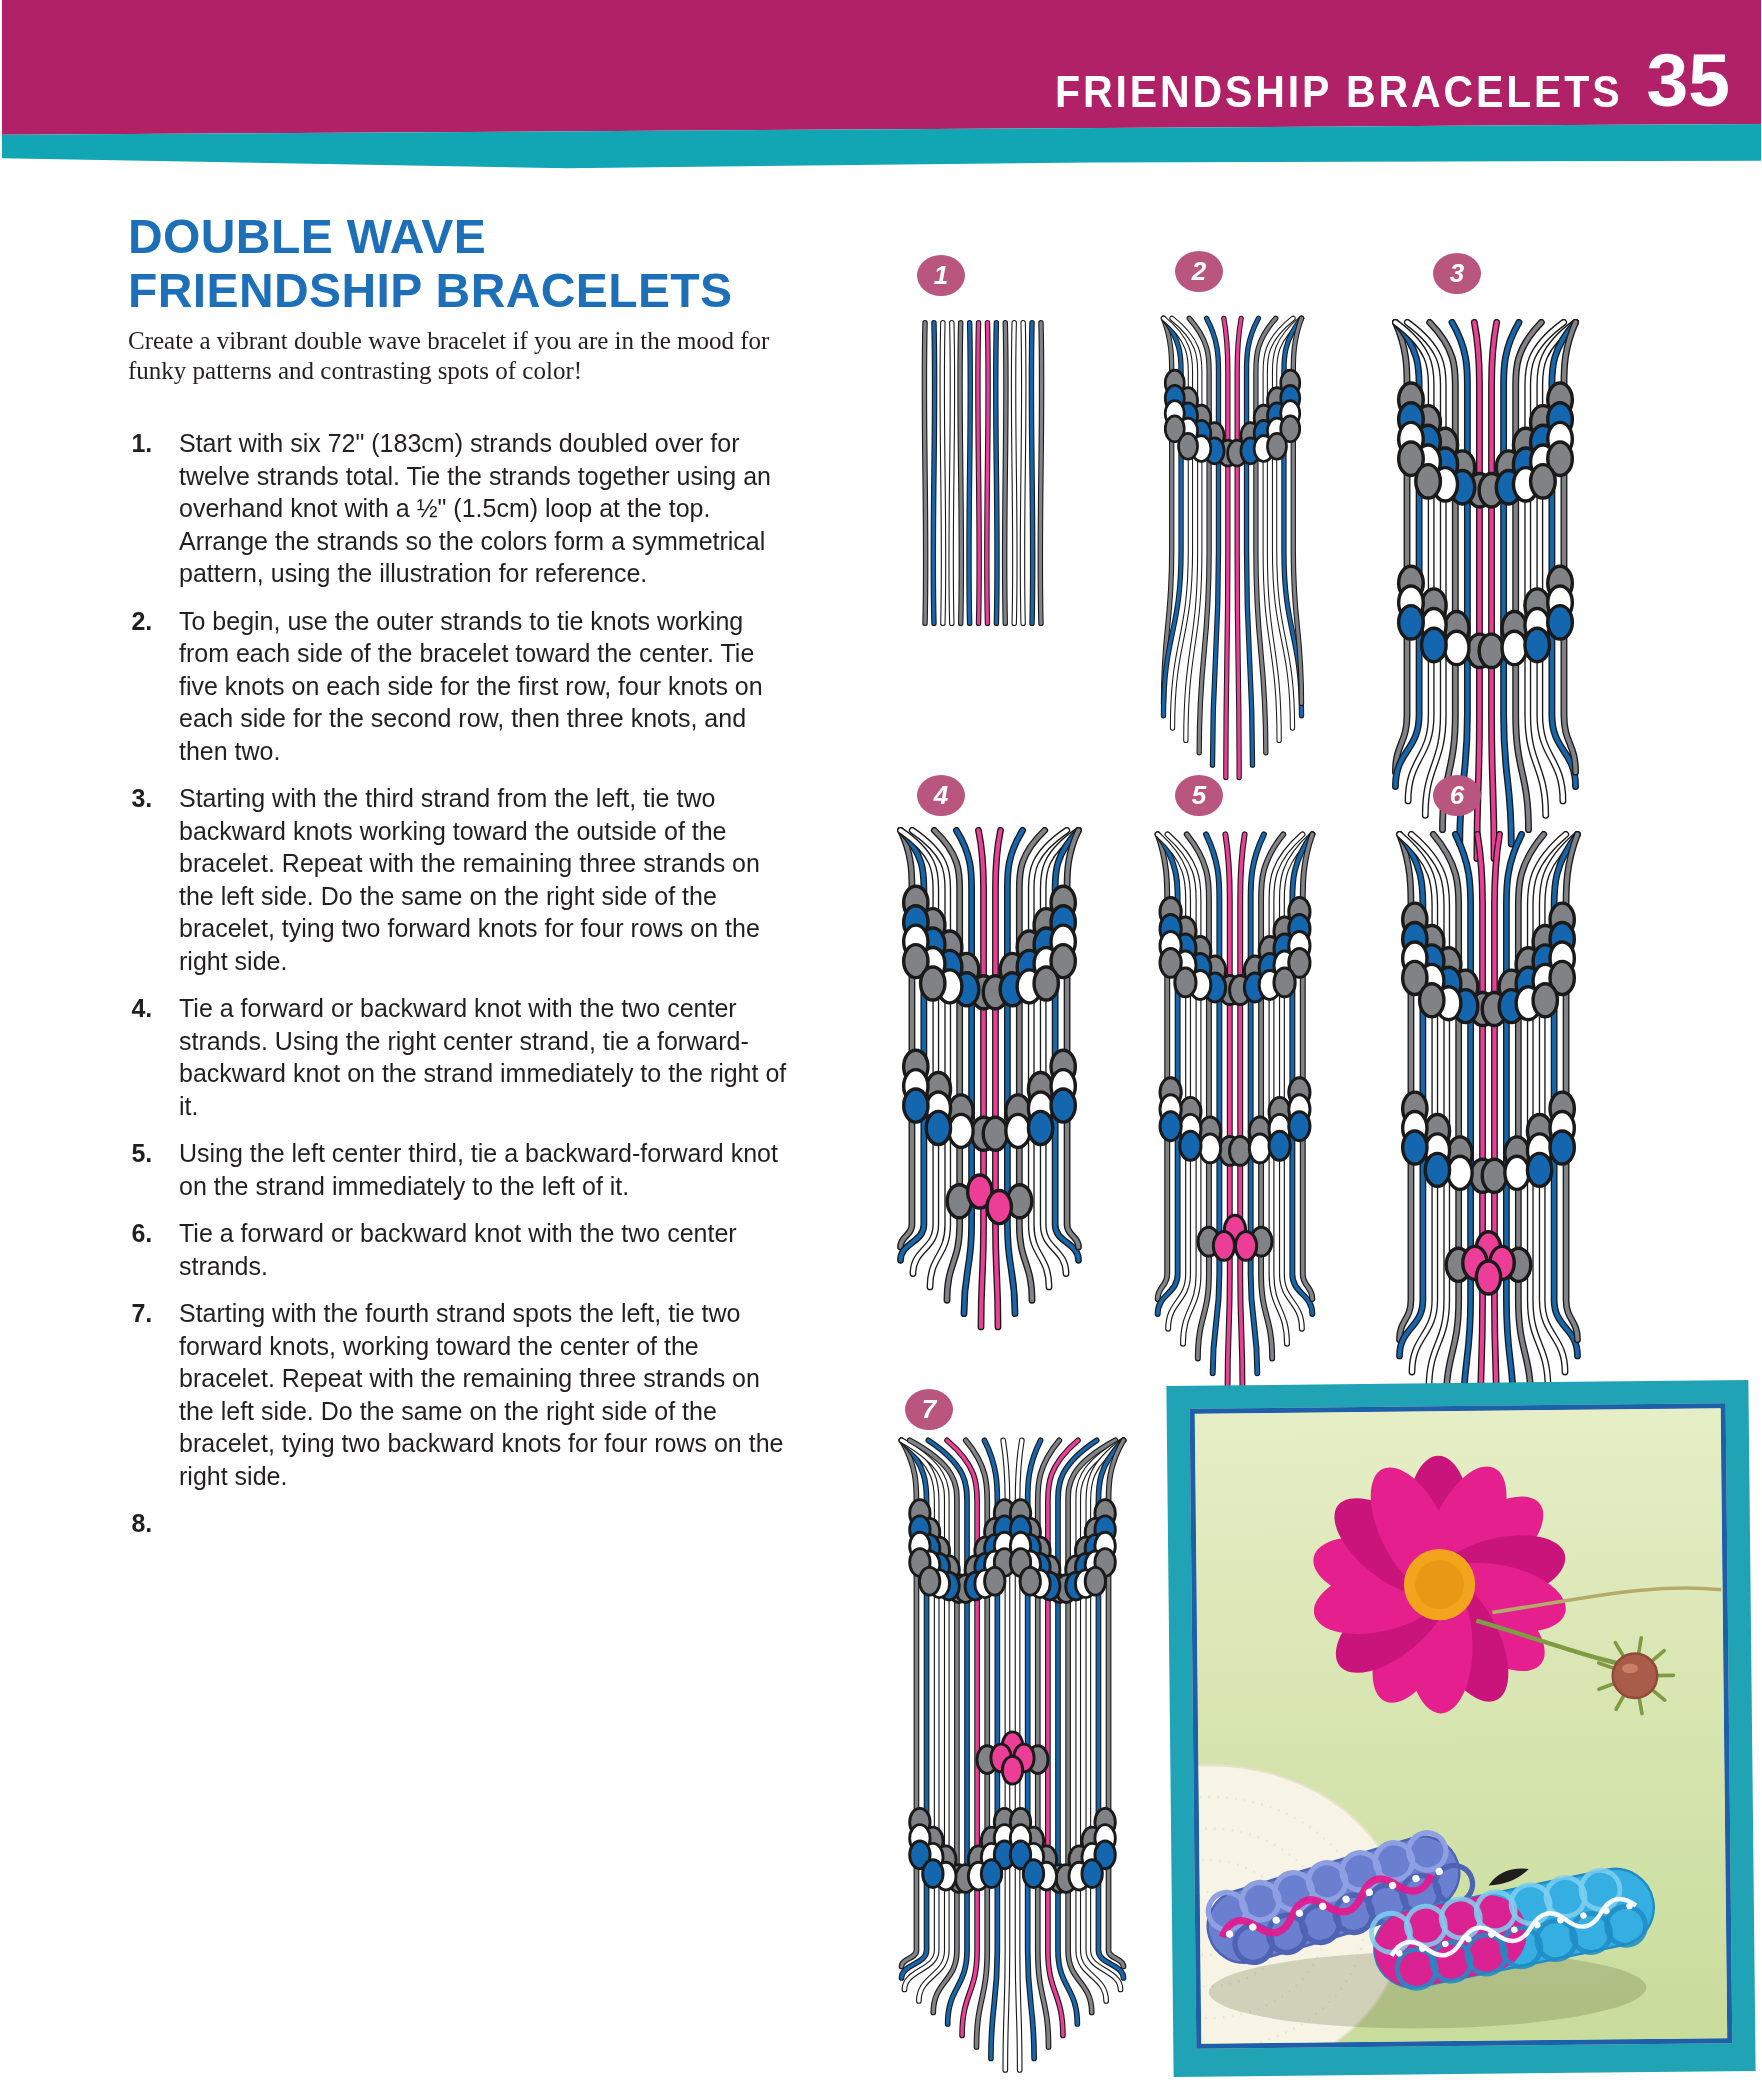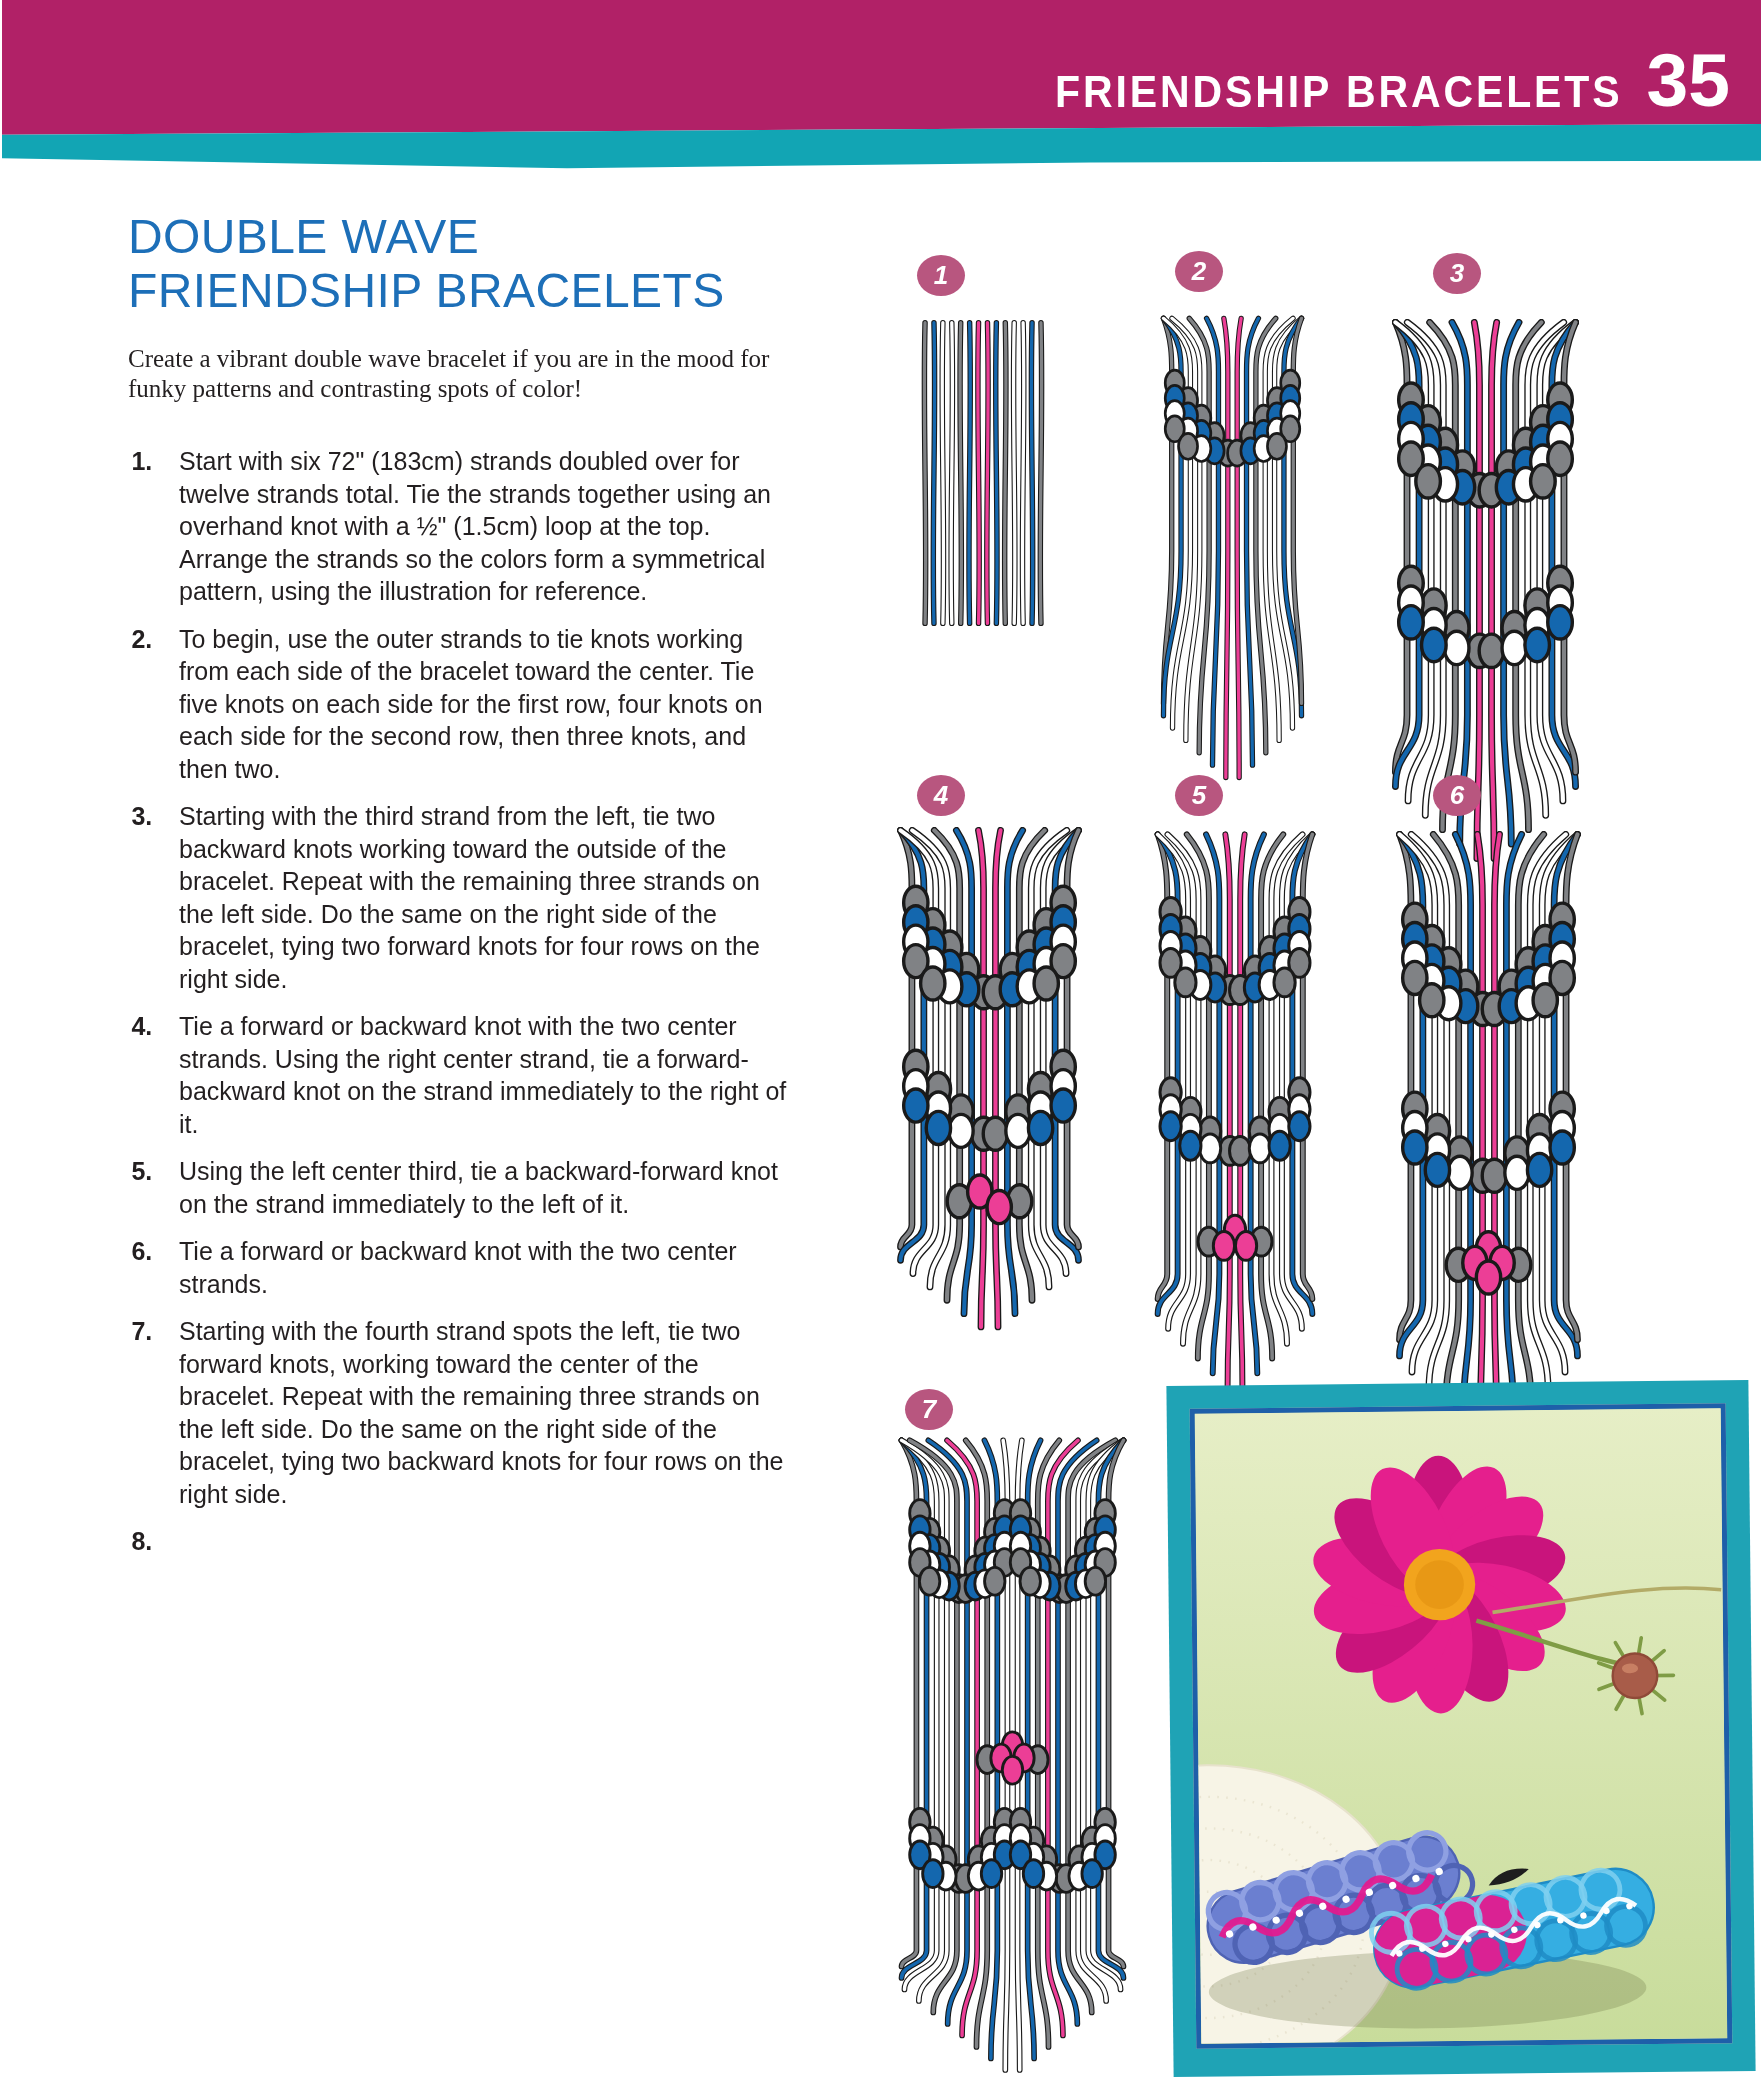--- a/index.html
+++ b/index.html
@@ -5,22 +5,22 @@
   html,body{margin:0;padding:0;background:#ffffff;}
   .page{position:relative;width:1763px;height:2266px;background:#fff;overflow:hidden;
         font-family:"Liberation Sans",sans-serif;color:#231F20;}
   
   .header-svg{position:absolute;left:0;top:0;}
   .header-text{position:absolute;top:37px;right:33px;display:flex;align-items:baseline;gap:24px;color:#fff;}
   .section-title{font-size:41px;font-weight:700;letter-spacing:2.9px;transform:scaleY(1.08);}
   .page-number{font-size:75px;font-weight:700;}
   
   .article{position:absolute;left:128px;top:210px;width:665px;}
-  .title{color:var(--title-blue,#1D6FB8);font-size:48px;line-height:1.13;font-weight:400;letter-spacing:0.4px;}
-  .intro{margin-top:26px;font-family:"Liberation Serif",serif;font-size:25px;line-height:1.18;}
+  .title{color:var(--title-blue,#1D6FB8);font-size:48px;line-height:1.13;font-weight:700;letter-spacing:0.4px;}
+  .intro{margin-top:8px;font-family:"Liberation Serif",serif;font-size:25px;line-height:1.18;}
   .steps{margin-top:42px;list-style:none;padding:0;margin-left:0;}
   .step{position:relative;padding-left:51px;margin-bottom:15px;font-size:25px;line-height:1.3;}
   .step-num{position:absolute;left:3.4px;top:0;font-weight:700;}
   
   .diagram{position:absolute;}
   .badge{position:absolute;width:48px;height:41px;border-radius:50%;background:var(--badge,#B8567F);
          color:#fff;display:flex;align-items:center;justify-content:center;
          font-size:26px;font-weight:700;font-style:italic;}
   
   .photo-frame{position:absolute;left:1170px;top:1383px;width:582px;height:691px;

